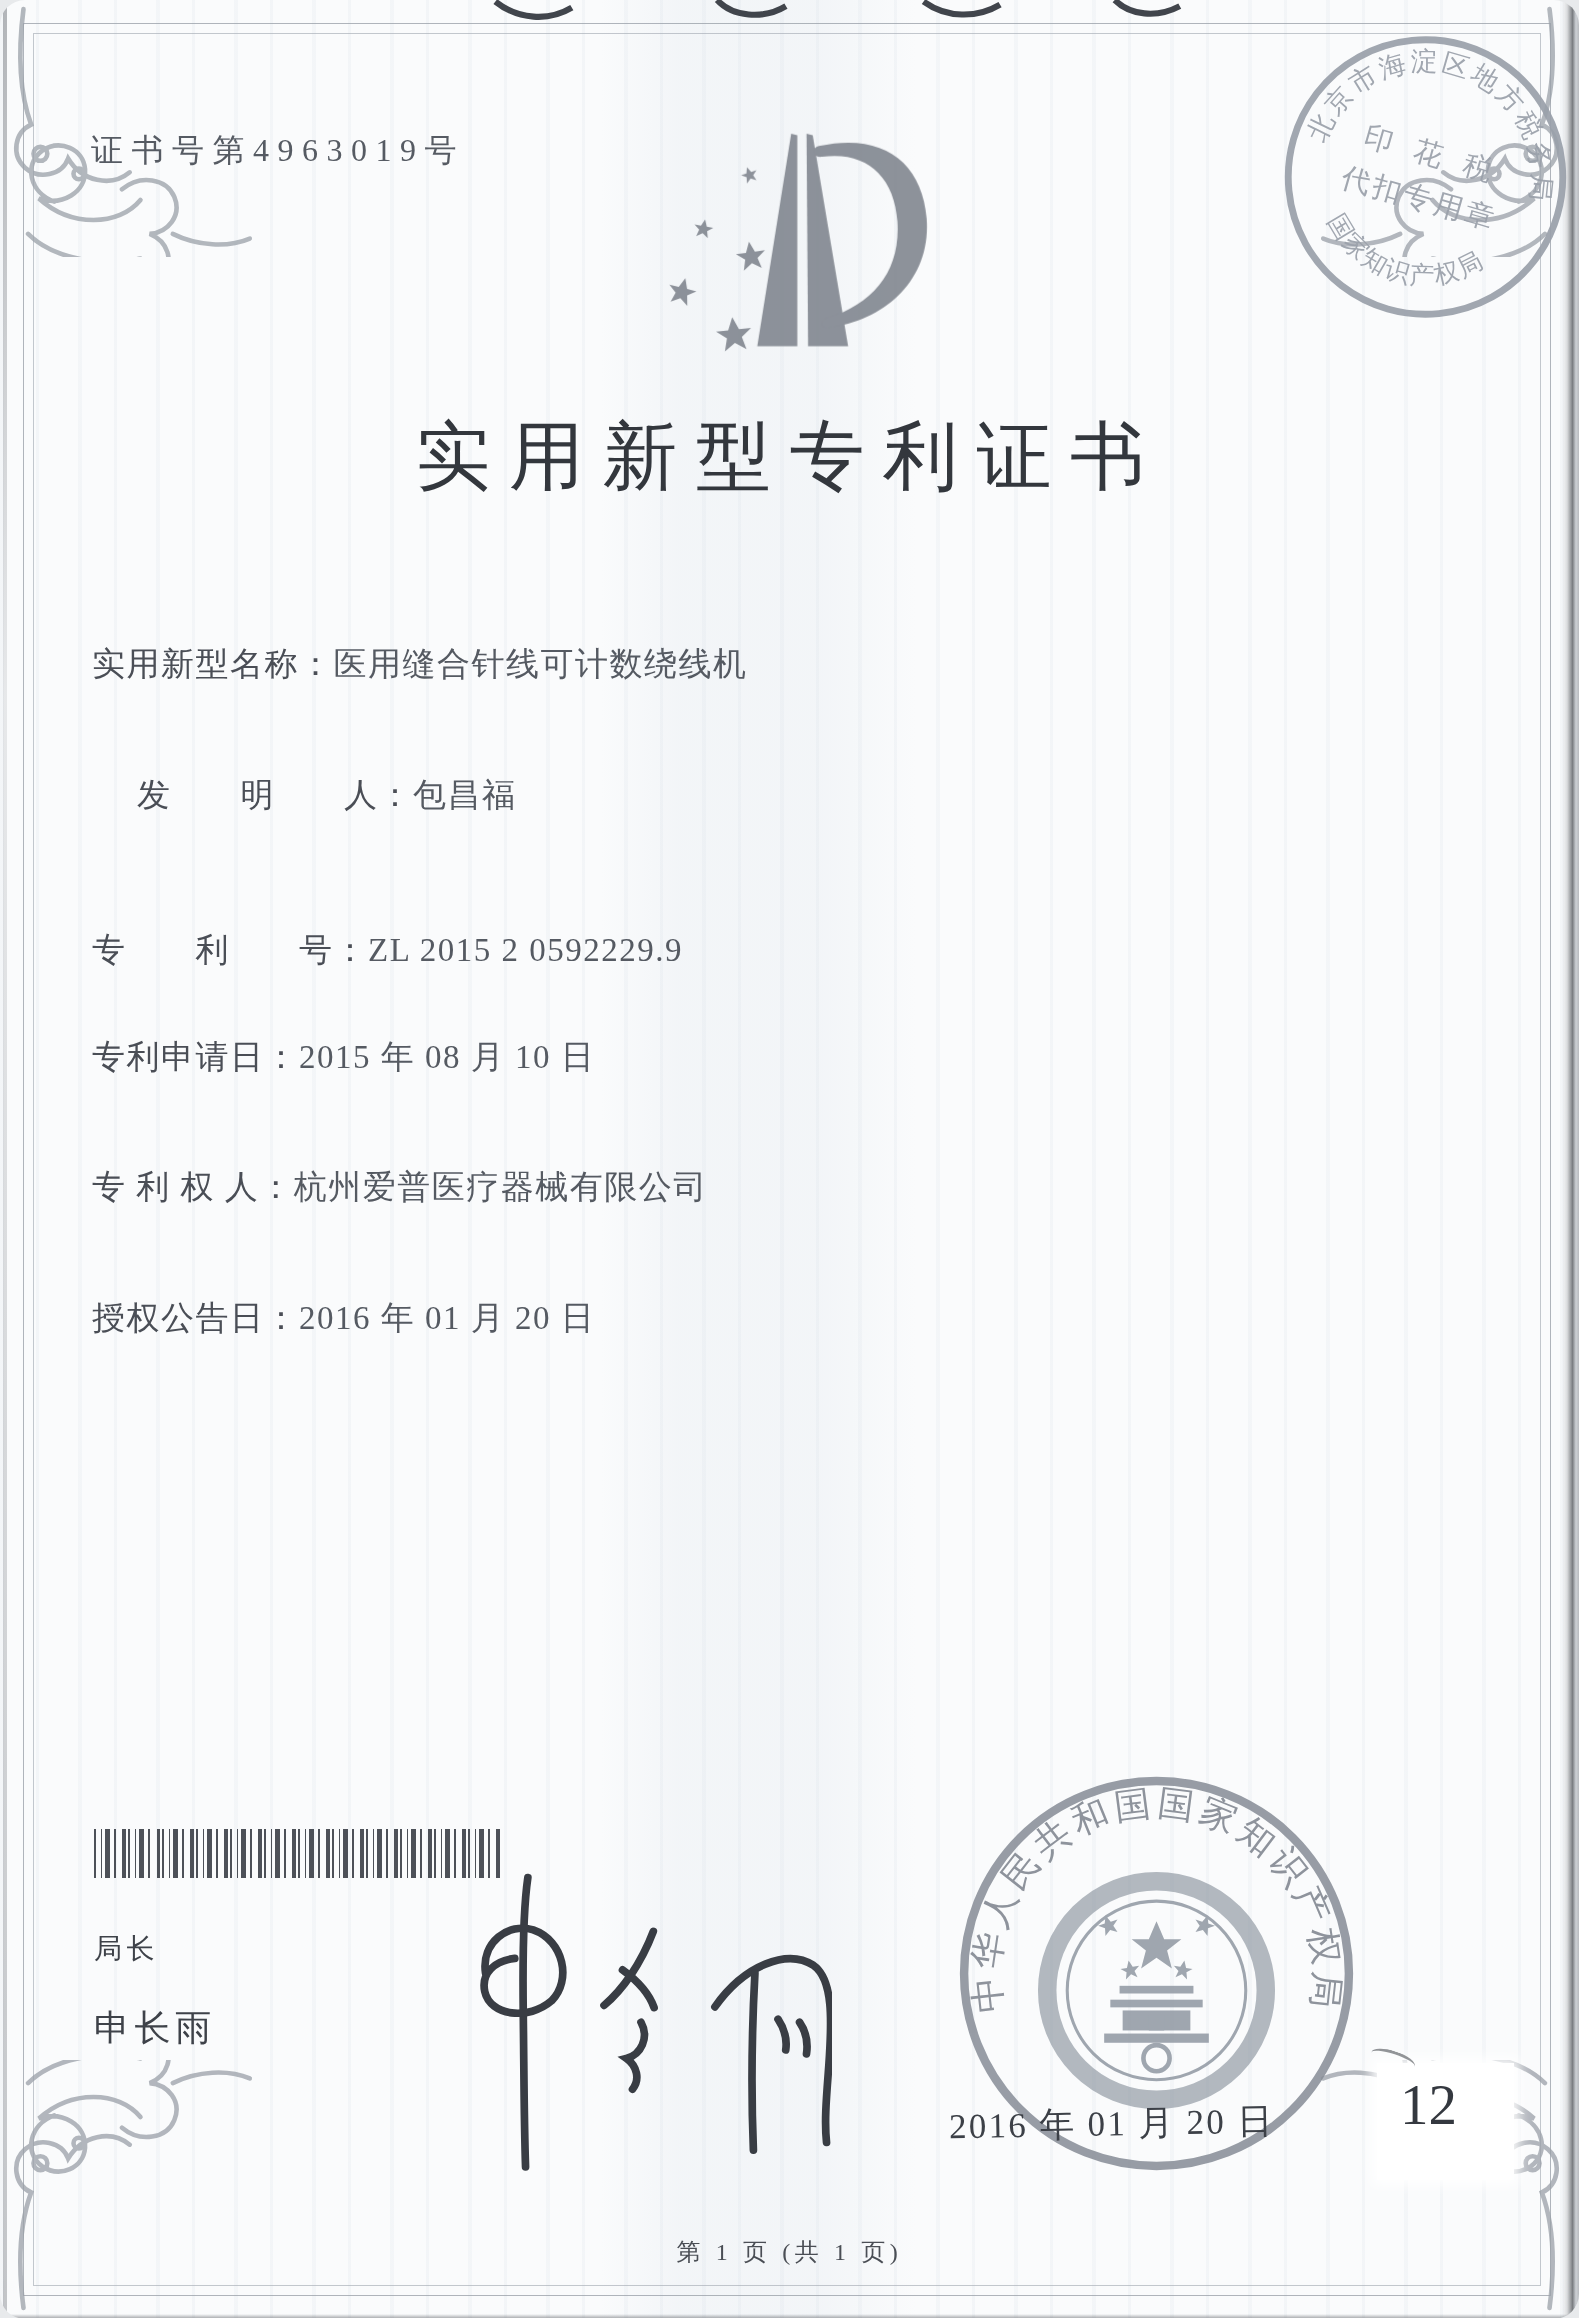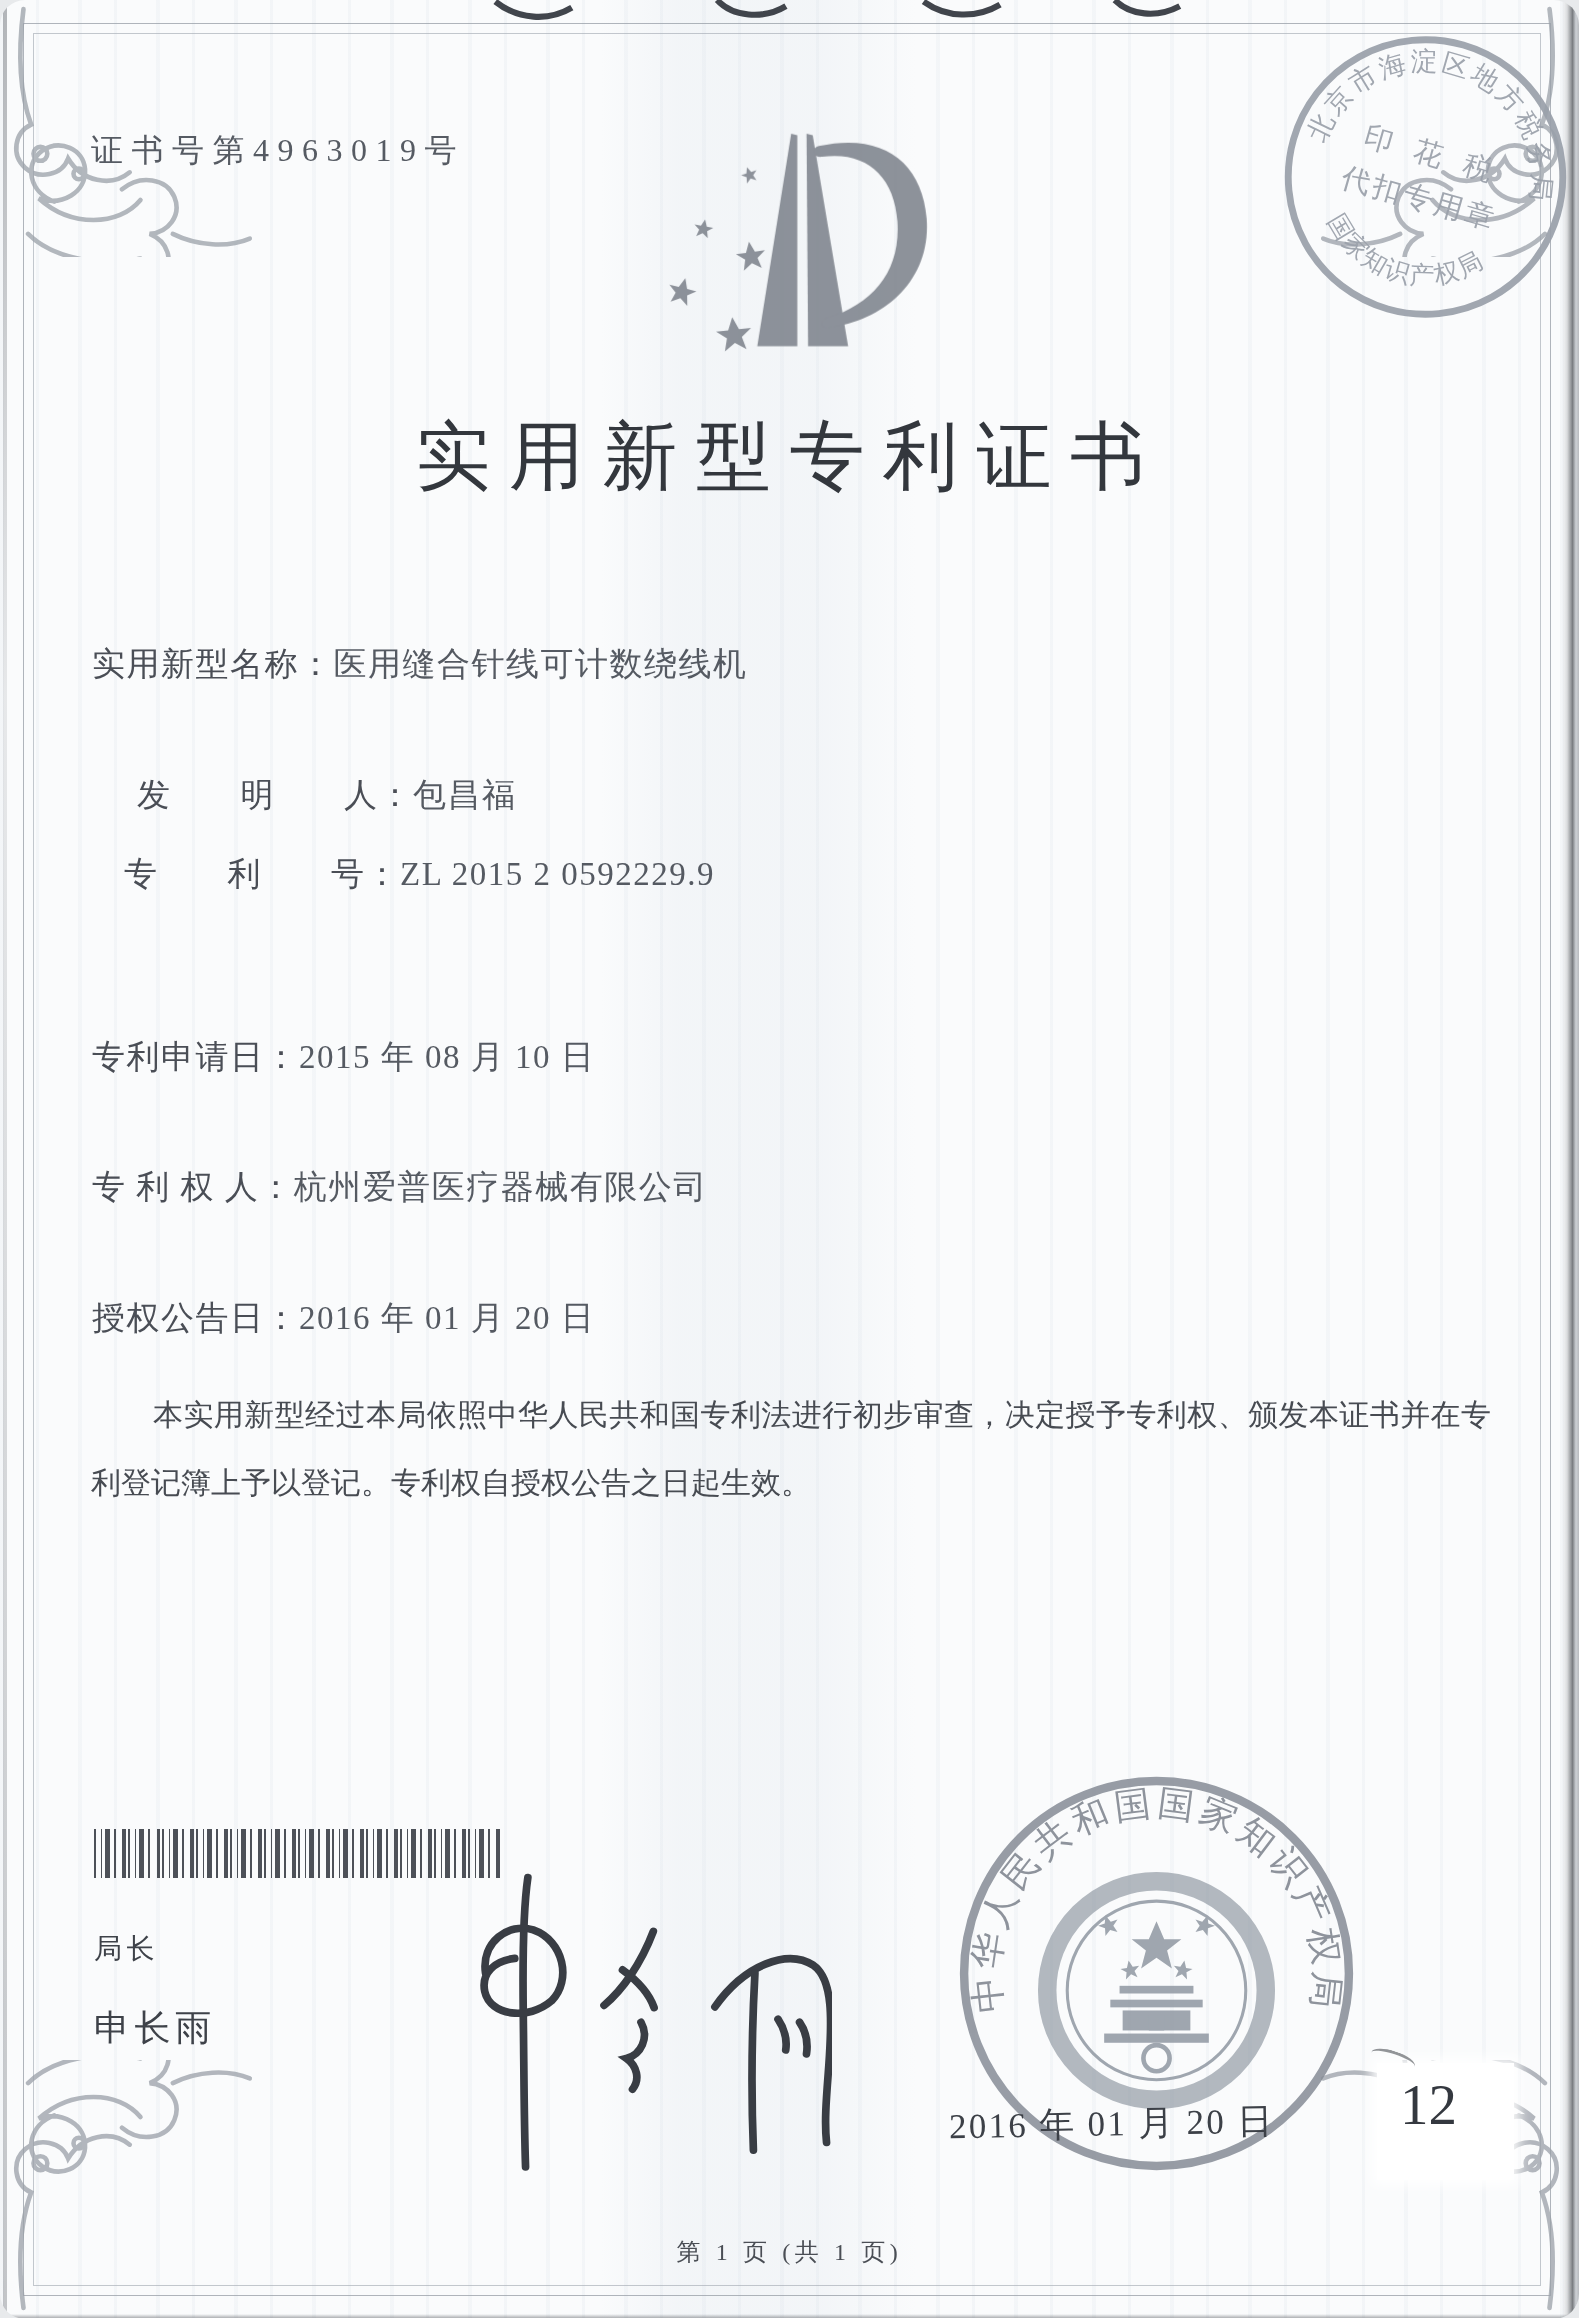--- a/index.html
+++ b/index.html
@@ -25,21 +25,21 @@
   .fl-tl{left:4.6px;top:3.1px;}
   .fl-tr{right:10.8px;top:3.1px;transform:scaleX(-1);}
   .fl-bl{left:4.6px;bottom:4.6px;transform:scaleY(-1);}
   .fl-br{right:10.8px;bottom:4.6px;transform:scale(-1,-1);}
   .topmarks{position:absolute;left:462px;top:0;width:732px;height:26px;}
 
   .certno{position:absolute;left:91px;top:129px;font-size:32px;letter-spacing:8.5px;color:#565b63;}
   .title{position:absolute;left:0;top:407px;width:100%;text-align:center;font-size:75px;font-weight:normal;letter-spacing:18.5px;color:#33373d;}
 
   .field{position:absolute;left:92px;font-size:33px;color:#4a4e56;letter-spacing:1.5px;white-space:nowrap;}
-  .f0{top:642px;} .f1{top:773px;margin-left:45px;} .f2{top:852px;margin-left:32px;} .f3{top:1035px;text-align:right;} .f4{top:1165px;} .f5{top:1296px;}
+  .f0{top:642px;} .f1{top:773px;margin-left:45px;} .f2{top:928px;} .f3{top:1035px;text-align:right;} .f4{top:1165px;} .f5{top:1296px;}
   .field .lab{color:#4a4e56;}
   .field .val{color:#555a62;}
 
   .body-text{position:absolute;left:91px;top:1381px;width:1400px;font-size:30px;line-height:68px;text-align:justify;color:#474b52;}
   .body-text p{margin:0;text-indent:62px;}
 
   .barcode{position:absolute;left:94px;top:1829px;width:407px;height:49px;
     background:
       repeating-linear-gradient(90deg,#3e424a 0 2.3px,transparent 2.3px 7px,#3e424a 7px 8.5px,transparent 8.5px 10.8px,#3e424a 10.8px 16px,transparent 16px 20px,#3e424a 20px 21.6px,transparent 21.6px 28.5px,#3e424a 28.5px 32px,transparent 32px 34px);
     opacity:.92;}
@@ -153,21 +153,20 @@
     <span class="lab">专利申请日：</span><span class="val">2015 年 08 月 10 日</span>
   </div>
   <div class="field f4">
     <span class="lab">专 利 权 人：</span><span class="val">杭州爱普医疗器械有限公司</span>
   </div>
   <div class="field f5">
     <span class="lab">授权公告日：</span><span class="val">2016 年 01 月 20 日</span>
   </div>
 
   <div class="body-text">
-    <p>本实用新型经过本局依照中华人民共和国专利法进行初步审查，决定授予专利权、颁发本证书并在专利登记簿上予以登记。专利权自授权公告之日起生效。</p>
   </div>
 
   <div class="barcode"></div>
 
   <div class="sig-title">局长</div>
   <div class="sig-name">申长雨</div>
 
   <svg class="signature" viewBox="0 0 700 430" fill="none" stroke="#393d44" stroke-width="10" stroke-linecap="round">
     <path d="M305,28 C300,62 298,122 299,202 C300,282 300,344 302,404"></path>
     <path d="M250,152 C244,112 280,86 312,96 C352,110 362,162 336,188 C306,214 256,208 249,176 C244,152 262,136 288,133"></path>

